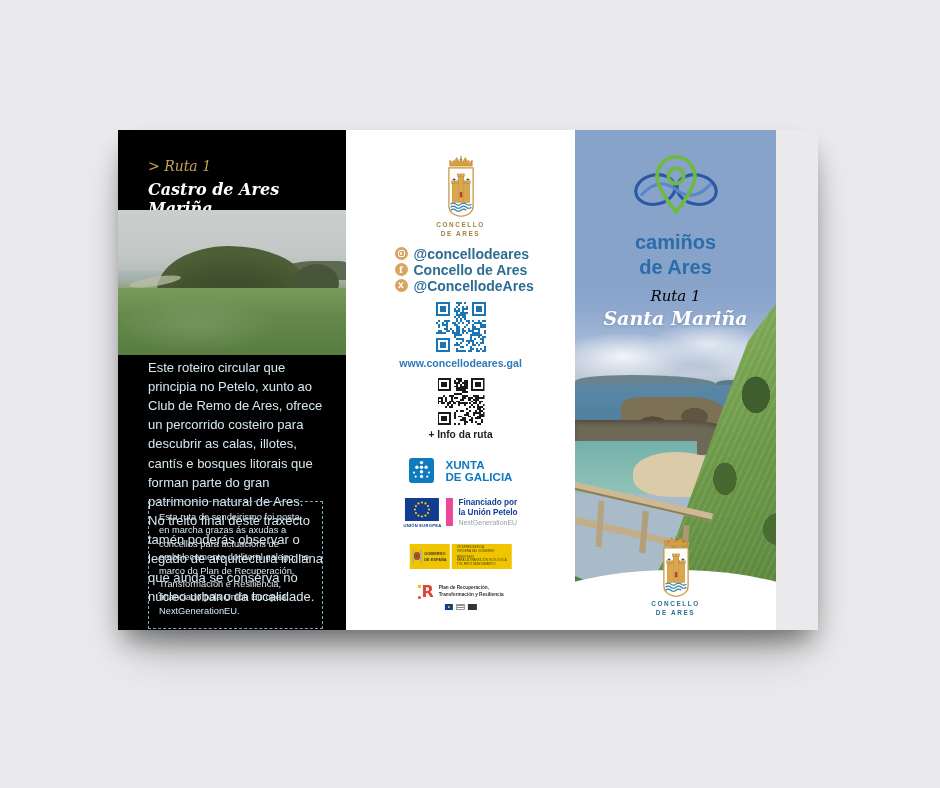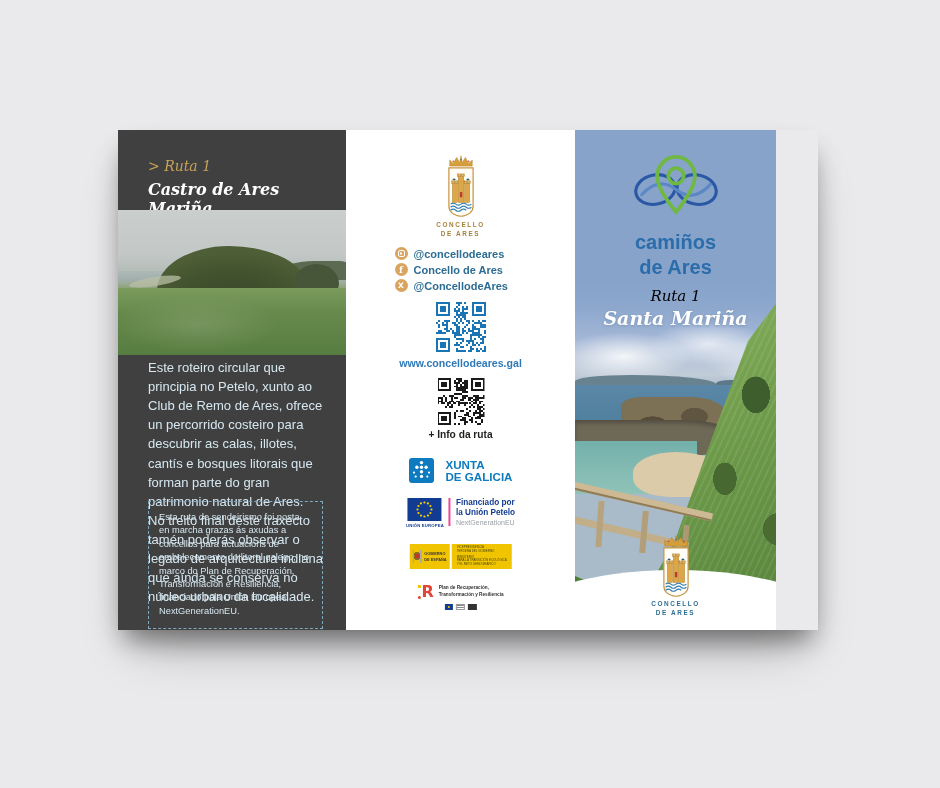--- a/index.html
+++ b/index.html
@@ -4,21 +4,21 @@
 <style>
   *{margin:0;padding:0;box-sizing:border-box}
   html,body{width:940px;height:788px}
   body{background:#eaeaec;font-family:"Liberation Sans",sans-serif;position:relative;overflow:hidden}
   .abs{position:absolute}
 
   .brochure{position:absolute;left:118px;top:130px;width:700px;height:500px;display:flex;
     box-shadow:0 16px 24px -6px rgba(0,0,0,.42),0 30px 48px -16px rgba(0,0,0,.28)}
 
   
-  .panel-left{width:228px;background:#404040;position:relative;overflow:hidden}
+  .panel-left{width:228px;background:#000000;position:relative;overflow:hidden}
   .lp-header{position:absolute;top:28px;left:30px;right:20px}
   .lp-route{font-family:"DejaVu Serif",serif;font-style:italic;font-size:14px;color:#c5a258}
   .lp-title{font-family:"DejaVu Serif",serif;font-style:italic;font-weight:bold;font-size:16px;color:#ffffff;margin-top:6px}
   .lp-photo{position:absolute;top:80px;left:0;width:228px;height:145px;overflow:hidden;
     background:linear-gradient(180deg,#cacecd 0%,#c3c8c6 30%,#b5bdb9 42%,#a2b0a1 49%,#7e9a66 57%,#6b8e52 72%,#5d8246 100%)}
   .lp-sea{position:absolute;left:0;right:0;top:42%;height:7%;background:linear-gradient(#aeb9b6,#9fadaa)}
   .lp-head{position:absolute;right:-2%;top:35%;width:32%;height:13%;background:#5c6a52;border-radius:60% 20% 0 30%/80% 40% 0 40%}
   .lp-mound{position:absolute;left:17%;top:25%;width:66%;height:44%;border-radius:48% 52% 45% 55%/70% 65% 35% 30%;
     background:radial-gradient(60% 70% at 50% 80%,#3a4a2c 0%,#43532f 60%,#4e5e36 100%)}
   .lp-bush{position:absolute;left:77%;top:37%;width:20%;height:23%;background:#475538;border-radius:50% 50% 40% 60%/60% 60% 40% 40%}
@@ -37,34 +37,34 @@
   .crest-svg{width:52px;height:64px;display:block}
   .crest-cap{font-size:6.4px;letter-spacing:1.6px;font-weight:bold;line-height:1.35;text-transform:uppercase;white-space:nowrap}
   .mp-crest-cap{top:91px;color:#a3823d}
   .mp-social{top:117px;width:132px}
   .soc-row{display:flex;align-items:center;height:13px;margin-bottom:3px}
   .soc-ic{width:13px;height:13px;border-radius:50%;background:#d9a45f;display:flex;align-items:center;justify-content:center;flex:0 0 13px;margin-right:6px}
   .ig{display:block;width:7px;height:7px;border:1px solid #fff;border-radius:2px;position:relative}
   .ig::after{content:"";position:absolute;inset:1.4px;border:1px solid #fff;border-radius:50%}
   .fb::before{content:"f";font:bold 9px "DejaVu Serif",serif;color:#fff}
   .xx::before{content:"X";font:bold 7.5px "DejaVu Sans",sans-serif;color:#fff}
-  .soc-txt{font-size:11px;font-weight:bold;color:#2d6d94;white-space:nowrap}
+  .soc-txt{font-size:14px;font-weight:bold;color:#2d6d94;white-space:nowrap}
   .qr{display:block}
   .mp-qr1{top:172px;width:50px;height:50px}
   .mp-web{top:227px;font-size:10.6px;font-weight:bold;color:#2d79b9;white-space:nowrap}
   .mp-qr2{top:248px;width:47px;height:47px}
   .mp-qrcap{top:299px;font-size:10.2px;font-weight:bold;color:#1f1f1d;white-space:nowrap}
   .mp-xunta{top:328px;display:flex;align-items:center;gap:12px}
   .xunta-ic{width:25px;height:25px;background:#0e7abf;border-radius:3px;flex:0 0 25px}
   .xunta-txt{font-size:11.6px;font-weight:bold;color:#0e7abf;line-height:1.03;text-align:left;white-space:nowrap}
   .mp-eu{top:368px;display:flex;align-items:flex-start;gap:5px}
   .eu-col{display:flex;flex-direction:column;align-items:center}
   .eu-flag{width:34px;height:23px;background:#123c91;position:relative}
   .eu-cap{font-size:4.2px;font-weight:bold;color:#123c91;margin-top:2px;letter-spacing:.2px;white-space:nowrap}
-  .eu-txt{border-left:2px solid #ec4899;padding-left:5px;text-align:left}
+  .eu-txt{border-left:7px solid #ec4899;padding-left:5px;text-align:left}
   .eu-l{font-size:8.2px;font-weight:bold;color:#123c91;line-height:1.18;white-space:nowrap}
   .eu-ng{font-size:7px;color:#9aa0a6;margin-top:2px;white-space:nowrap}
   .mp-gob{top:414px;display:flex;gap:2px;align-items:stretch}
   .gob-box{background:#f1c400;height:25px;display:flex;align-items:center;padding:2px 3px}
   .gob-crest{width:9px;height:13px;margin-right:3px;position:relative;flex:0 0 9px;
     background:linear-gradient(90deg,#a9a9a9 0 14%,transparent 14% 86%,#a9a9a9 86%),
     radial-gradient(60% 42% at 50% 46%,#c0392b 45%,#8a6d1d 46% 72%,transparent 73%)}
   .gob-name{font-size:3.9px;font-weight:bold;color:#3a3a3a;line-height:1.3;text-align:left;white-space:nowrap}
   .gob-min{font-size:3px;color:#4a4a10;line-height:1.3;text-align:left;white-space:nowrap;padding:0 2px}
   .mp-plan{top:452px;display:flex;flex-direction:column;align-items:center}

